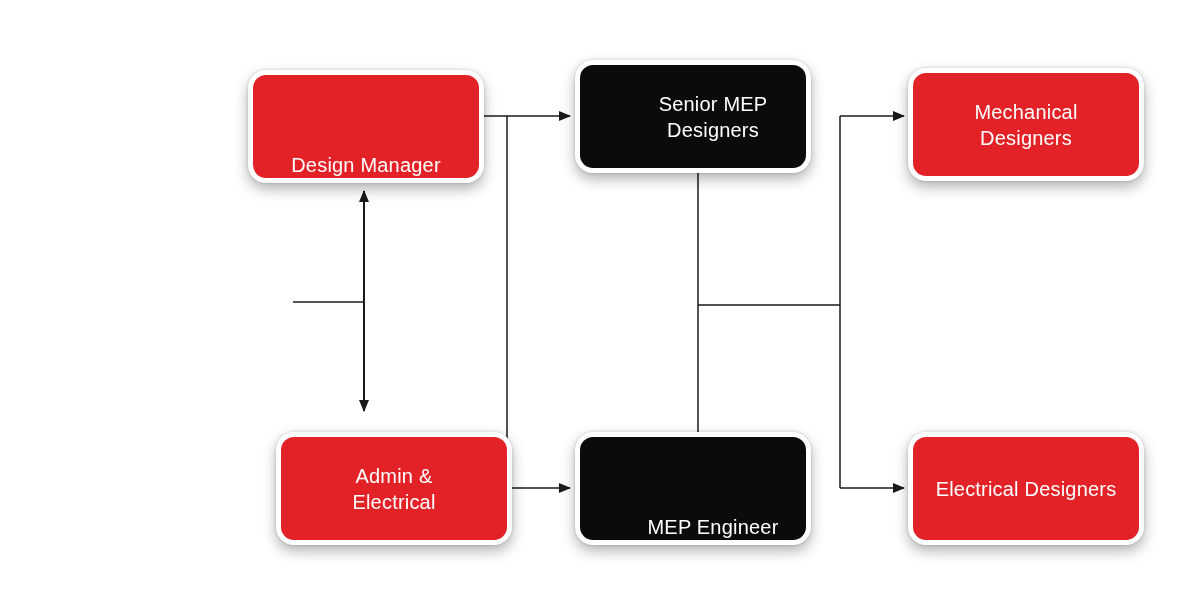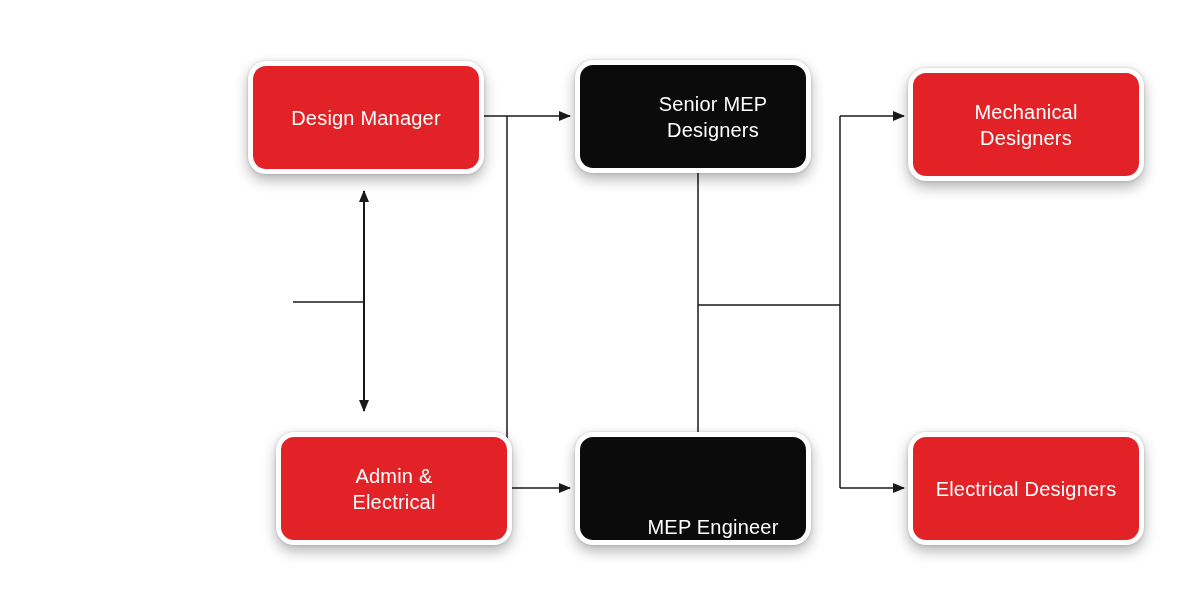--- a/index.html
+++ b/index.html
@@ -44,21 +44,21 @@
     font-size: 20px;
     font-weight: 500;
     letter-spacing: 0.2px;
     line-height: 26px;
     z-index: 2;
   }
   .node--red   { background: var(--red, #e32227); }
   .node--black { background: var(--black, #0b0b0b); padding-left: 40px; }
 
   .pos-managing-director   { left: 57px;  top: 245px; }
-  .pos-design-manager      { left: 248px; top: 61px;  }
+  .pos-design-manager      { left: 248px; top: 70px; justify-content: flex-end;  }
   .pos-admin-accountant    { left: 248px; top: 432px; margin-left: 28px; }
   .pos-senior-mep-engineer { left: 575px; top: 60px;  }
   .pos-mep-engineer        { left: 575px; top: 432px; justify-content: flex-end; }
   .pos-mechanical-designers{ left: 908px; top: 68px; text-align: center;  }
   .pos-electrical-designers{ left: 908px; top: 432px; }
 </style>
 </head>
 <body>
 
 <div class="canvas">

